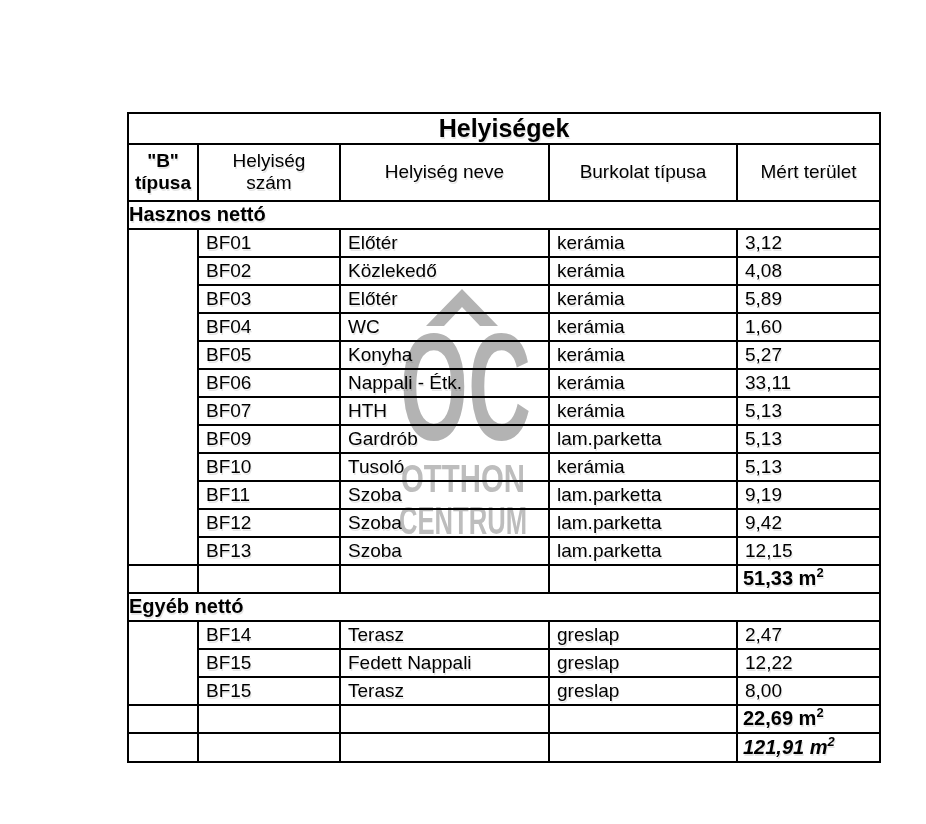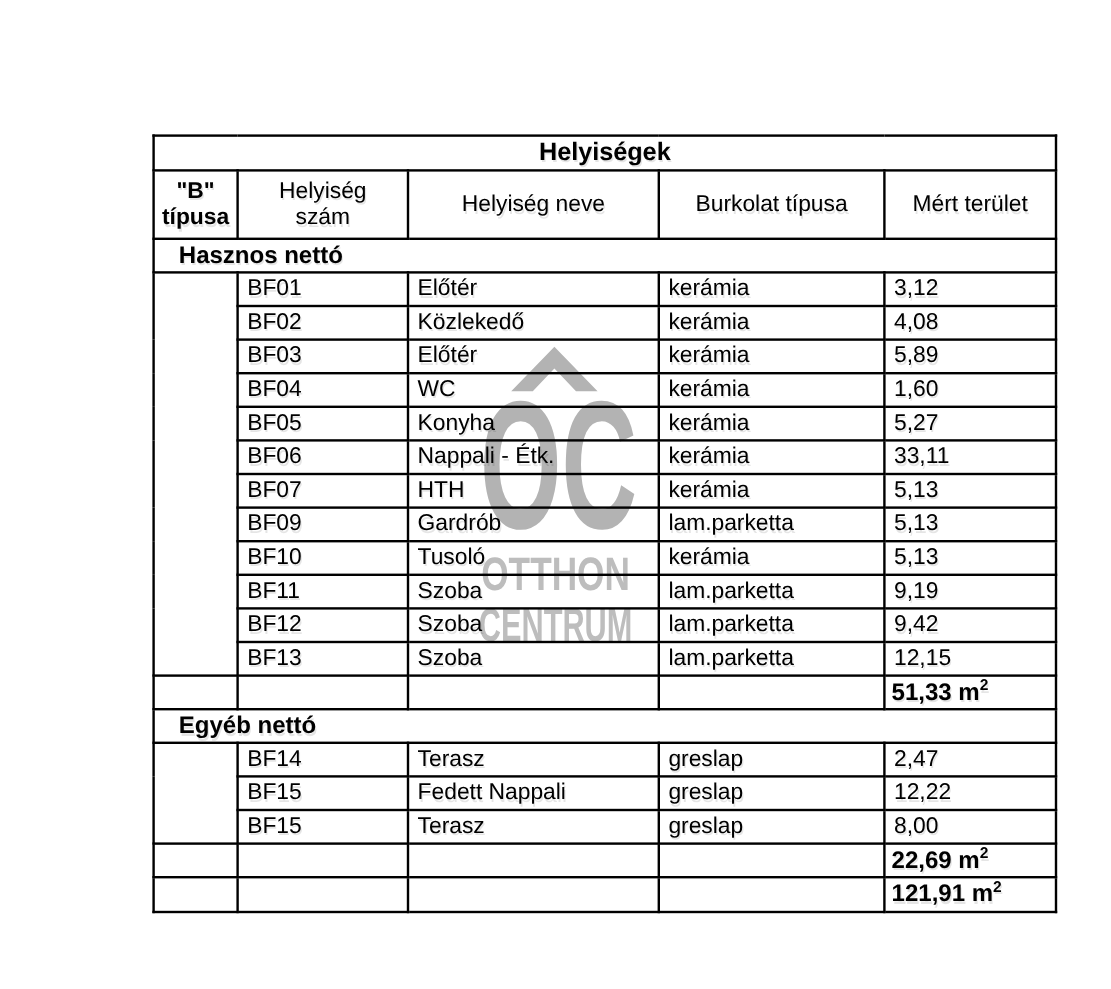--- a/index.html
+++ b/index.html
@@ -42,42 +42,42 @@
     line-height: 1.15;
     vertical-align: middle;
     overflow: hidden;
     white-space: nowrap;
     text-shadow: 1px 2px 0 rgba(0,0,0,0.10);
     background: transparent;
   }
   .tbl tr.title-row td {
     text-align: center;
     font-weight: bold;
-    font-size: 21px;
+    font-size: 25px;
     height: 29px;
     padding: 0;
   }
   .tbl tr.head-row td {
     height: 57px;
     text-align: center;
     padding: 0 2px;
     white-space: normal;
   }
   .tbl tr.head-row td.apt-head { font-weight: bold; }
   .tbl tr.section-row td {
     font-weight: bold;
     font-size: 20px;
-    padding-left: 20px;
+    padding-left: 0;
   }
   .tbl td.total-cell {
     font-weight: bold;
     font-size: 20px;
     padding-left: 5px;
   }
-  .tbl tr.grand-row td.total-cell { height: 29px; }
+  .tbl tr.grand-row td.total-cell { font-style: italic; height: 29px; }
   .tbl sup { font-size: 13px; line-height: 0; }
 </style>
 </head>
 <body>
 
 <div class="page">
 
   <div class="watermark">
     <svg width="170" height="272" viewBox="0 0 170 272">
       <path d="M33,44 L69,7 L105,44 L87,44 L69,25 L51,44 Z" fill="#b3b3b3"></path>

